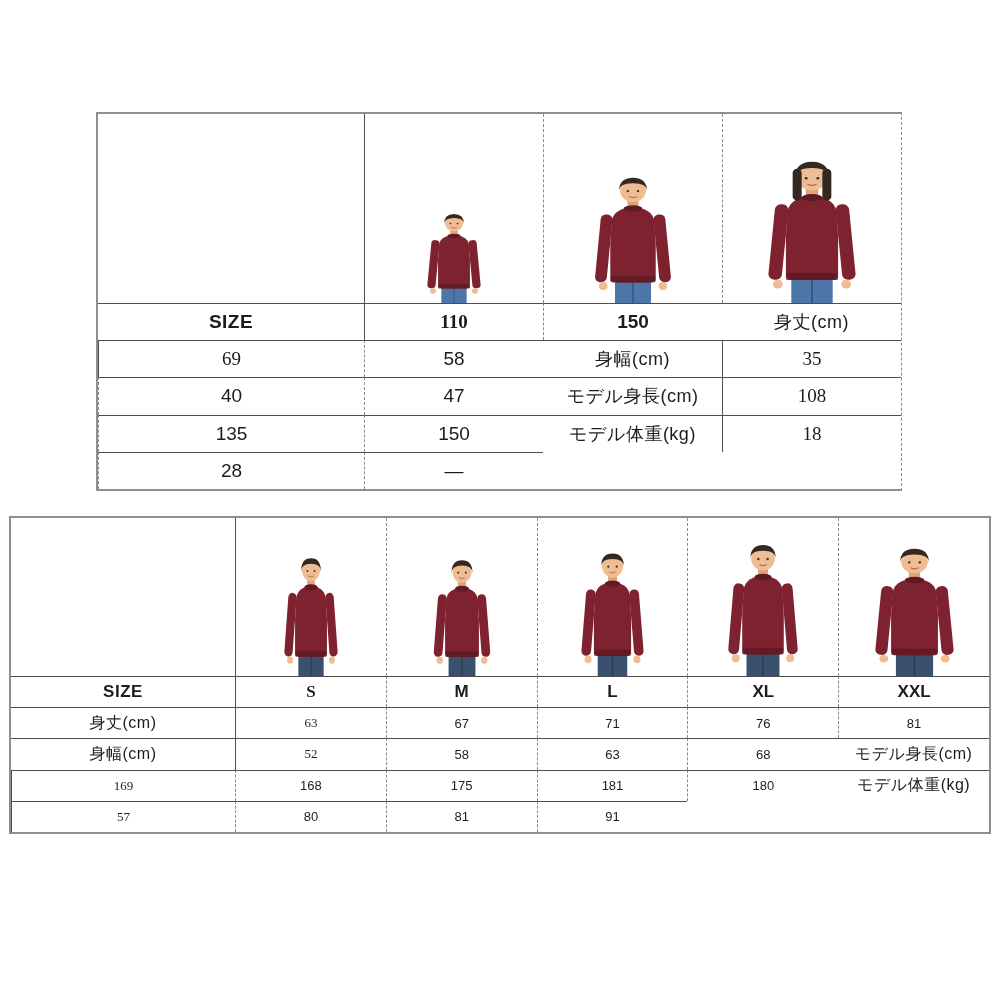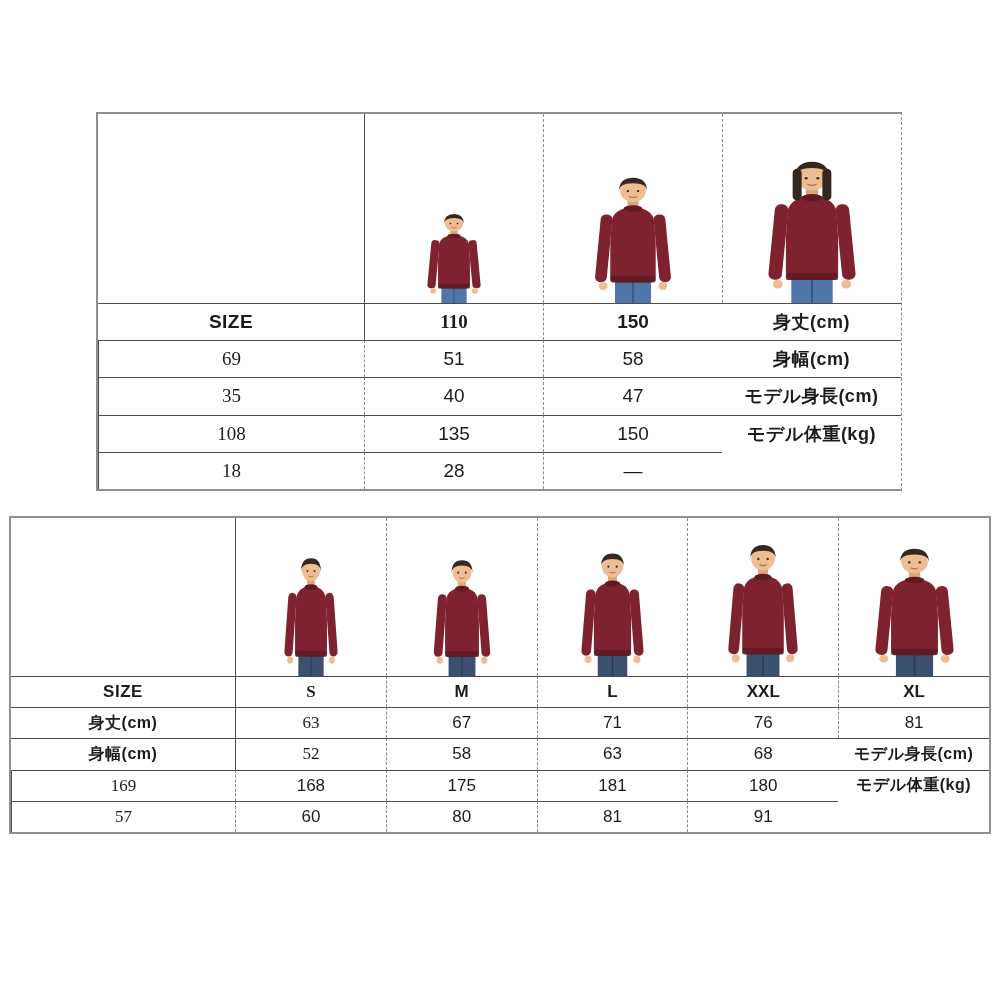--- a/index.html
+++ b/index.html
@@ -33,24 +33,24 @@
     border:2px solid var(--table-border);
   }
   .cell{
     display:flex;align-items:center;justify-content:center;
     box-sizing:border-box;overflow:hidden;background:#fff;
   }
   .photo{align-items:flex-end;}
   .rowline{border-top:1.5px solid var(--grid-line);}
   .sep-solid{border-left:1.5px solid var(--grid-line);font-family:Liberation Serif, serif;}
   .sep-dash{border-left:1px dashed var(--dash-line);}
-  .label{font-size:18px;letter-spacing:0.5px;font-weight:bold;}
+  .label{font-size:18px;letter-spacing:0.5px;}
   .val{font-size:19px;}
   .adults .label{font-size:16px;}
-  .adults .val{font-size:17px;}
+  .adults .val{font-size:13px;}
   .bold{font-weight:bold;font-size:19px;}
   .adults .bold{font-size:17px;}
   .fig{display:block;}
   .kids .fig{--jeans:var(--jeans-kids);}
   .adults .fig{--jeans:var(--jeans-adults);}
   .f110{width:66px;height:93px;}
   .f130{width:94px;height:131px;}
   .f150{width:108px;height:146px;}
   .fS{width:66px;height:123px;}
   .fM{width:70px;height:121px;}
@@ -119,21 +119,20 @@
         <use href="#fig-female"></use>
       </svg>
   </div>
 
   <div class="cell rowline label bold">SIZE</div>
   <div class="cell rowline val bold sep-solid">110</div>
   <div class="cell rowline val bold sep-dash">150</div>
 
   <div class="cell rowline label">身丈(cm)</div>
   <div class="cell rowline val sep-solid">69</div>
-  <div class="cell rowline val sep-dash">51</div>
   <div class="cell rowline val sep-dash">58</div>
 
   <div class="cell rowline label">身幅(cm)</div>
   <div class="cell rowline val sep-solid">35</div>
   <div class="cell rowline val sep-dash">40</div>
   <div class="cell rowline val sep-dash">47</div>
 
   <div class="cell rowline label">モデル身長(cm)</div>
   <div class="cell rowline val sep-solid">108</div>
   <div class="cell rowline val sep-dash">135</div>
@@ -170,22 +169,22 @@
   <div class="cell photo sep-dash">
     <svg class="fig fXXL" viewBox="0 0 120 185" preserveAspectRatio="none">
         <use href="#fig-male"></use>
       </svg>
   </div>
 
   <div class="cell rowline label bold">SIZE</div>
   <div class="cell rowline val bold sep-solid">S</div>
   <div class="cell rowline val bold sep-dash">M</div>
   <div class="cell rowline val bold sep-dash">L</div>
+  <div class="cell rowline val bold sep-dash">XL</div>
   <div class="cell rowline val bold sep-dash">XXL</div>
-  <div class="cell rowline val bold sep-dash">XL</div>
 
   <div class="cell rowline label">身丈(cm)</div>
   <div class="cell rowline val sep-solid">63</div>
   <div class="cell rowline val sep-dash">67</div>
   <div class="cell rowline val sep-dash">71</div>
   <div class="cell rowline val sep-dash">76</div>
   <div class="cell rowline val sep-dash">81</div>
 
   <div class="cell rowline label">身幅(cm)</div>
   <div class="cell rowline val sep-solid">52</div>
@@ -195,17 +194,16 @@
 
   <div class="cell rowline label">モデル身長(cm)</div>
   <div class="cell rowline val sep-solid">169</div>
   <div class="cell rowline val sep-dash">168</div>
   <div class="cell rowline val sep-dash">175</div>
   <div class="cell rowline val sep-dash">181</div>
   <div class="cell rowline val sep-dash">180</div>
 
   <div class="cell rowline label">モデル体重(kg)</div>
   <div class="cell rowline val sep-solid">57</div>
-  <div class="cell rowline val sep-dash">60</div>
   <div class="cell rowline val sep-dash">80</div>
   <div class="cell rowline val sep-dash">81</div>
   <div class="cell rowline val sep-dash">91</div>
 </div>
 
 </body></html>

